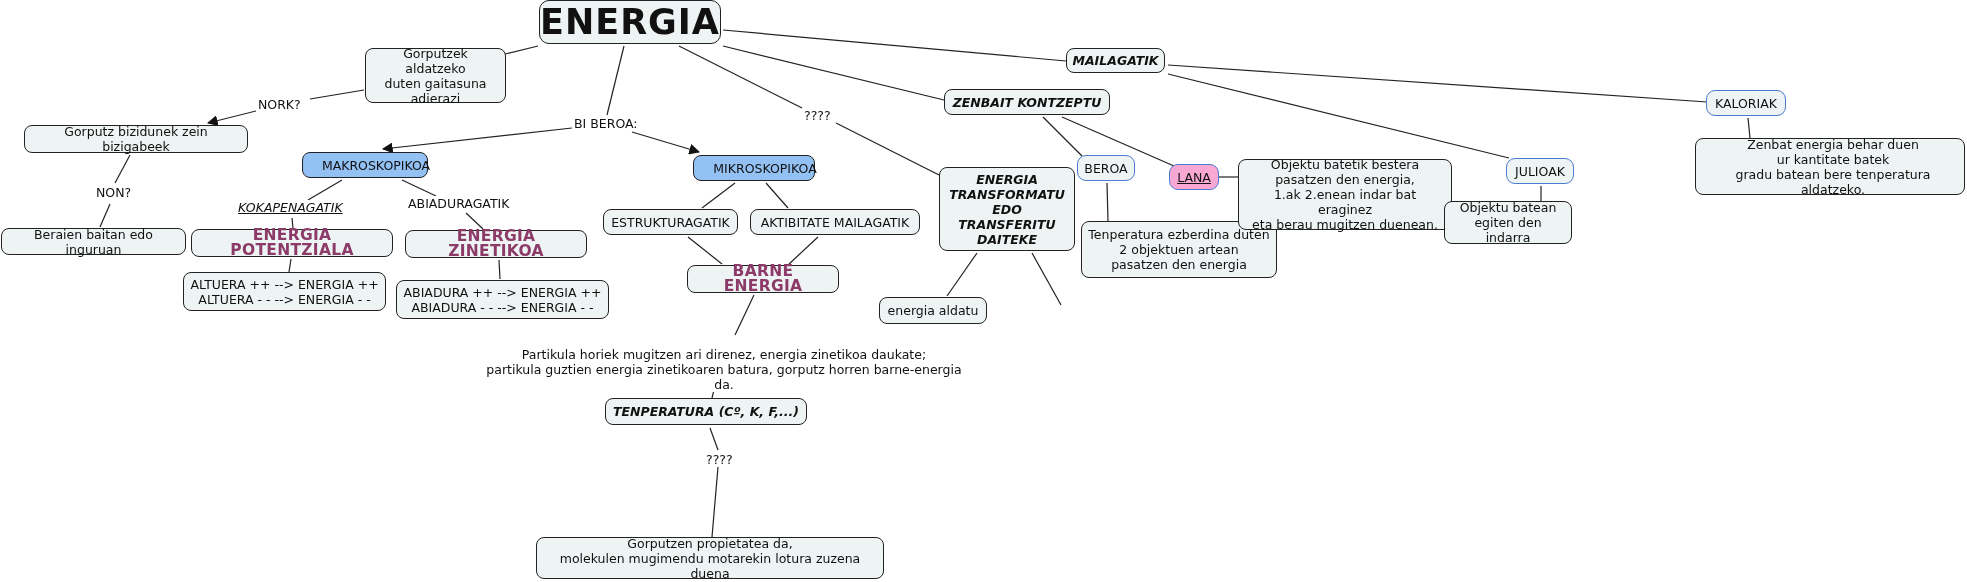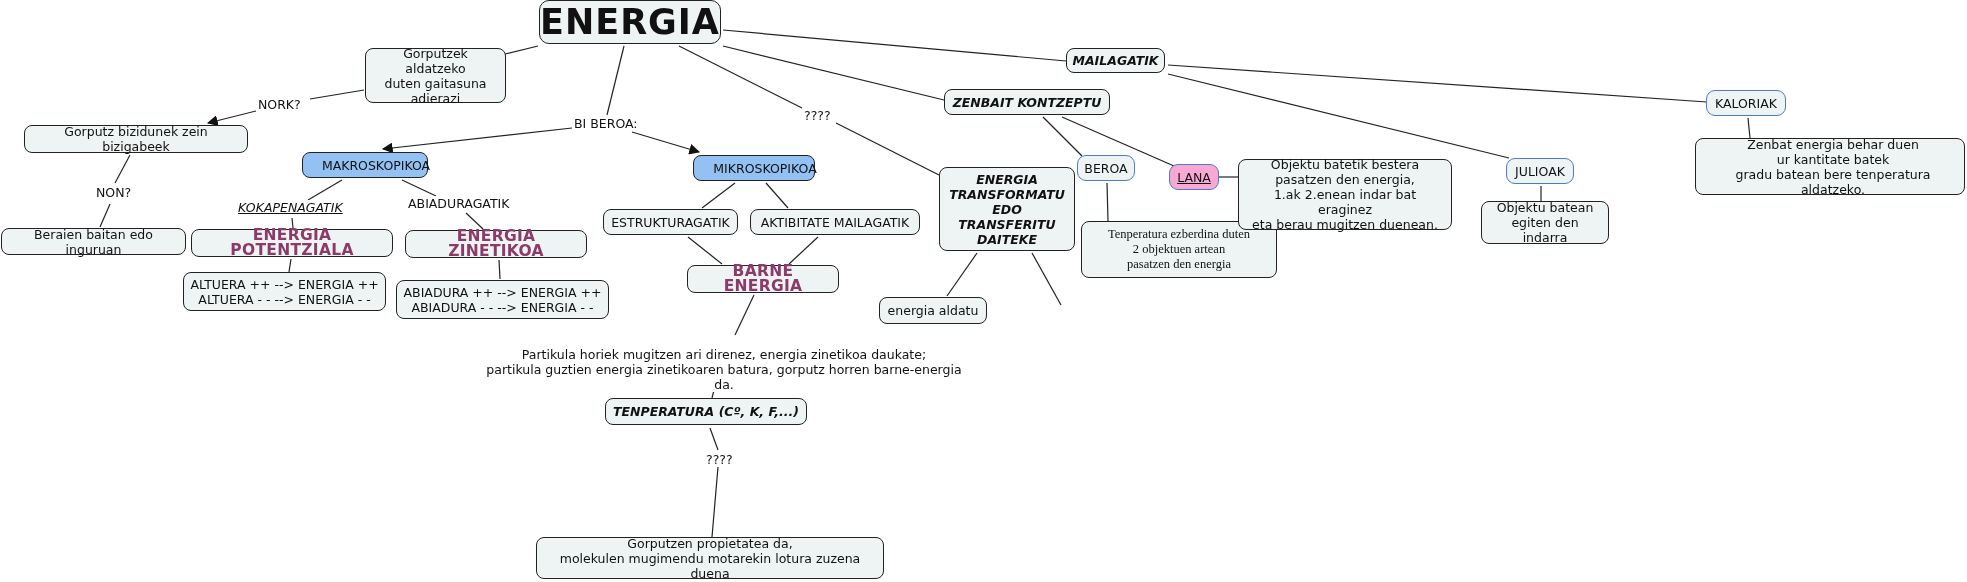--- a/index.html
+++ b/index.html
@@ -151,32 +151,32 @@
 
 
   <div class="node bi" style="left: 944px; top: 89px; width: 166px; height: 26px; background: rgb(238, 243, 244);">ZENBAIT KONTZEPTU</div>
 
   <div class="node bi" style="left: 1066px; top: 48px; width: 99px; height: 25px; background: rgb(238, 243, 244);">MAILAGATIK</div>
 
   <div class="node bluebord" style="left: 1077px; top: 155px; width: 58px; height: 26px; background: rgb(238, 243, 244); border-color: rgb(74, 124, 208);">BEROA</div>
 
   <div class="node bluebord" style="left: 1169px; top: 164px; width: 50px; height: 26px; background: #f9a8d4; border-color: rgb(74, 124, 208); text-decoration: underline;">LANA</div>
 
-  <div class="node" style="left: 1081px; top: 221px; width: 196px; height: 57px; background: rgb(238, 243, 244); font-family: Liberation Serif, serif;">Tenperatura ezberdina duten
+  <div class="node" style="left: 1081px; top: 221px; width: 196px; height: 57px; background: rgb(238, 243, 244);">Tenperatura ezberdina duten
 2 objektuen artean
 pasatzen den energia</div>
 
   <div class="node" style="left: 1238px; top: 146px; width: 214px; height: 71px; background: rgb(238, 243, 244); margin-top: 13px;">Objektu batetik bestera
 pasatzen den energia,
 1.ak 2.enean indar bat eraginez
 eta berau mugitzen duenean.</div>
 
   <div class="node bluebord" style="left: 1506px; top: 158px; width: 68px; height: 26px; background: rgb(238, 243, 244); border-color: rgb(74, 124, 208); text-align: right;">JULIOAK</div>
 
-  <div class="node" style="left: 1481px; top: 201px; width: 128px; height: 43px; background: rgb(238, 243, 244);">Objektu batean
+  <div class="node" style="left: 1444px; top: 201px; width: 128px; height: 43px; background: rgb(238, 243, 244);">Objektu batean
 egiten den indarra</div>
 
   <div class="node bluebord" style="left: 1706px; top: 90px; width: 80px; height: 26px; background: rgb(238, 243, 244); border-color: rgb(74, 124, 208);">KALORIAK</div>
 
   <div class="node" style="left: 1695px; top: 138px; width: 270px; height: 57px; background: rgb(238, 243, 244); padding-left: 12px;">Zenbat energia behar duen
 ur kantitate batek
 gradu batean bere tenperatura aldatzeko.</div>
 
   <div class="lbl" style="left:256px; top:97px;">NORK?</div>
   <div class="lbl" style="left:94px; top:185px;">NON?</div>

